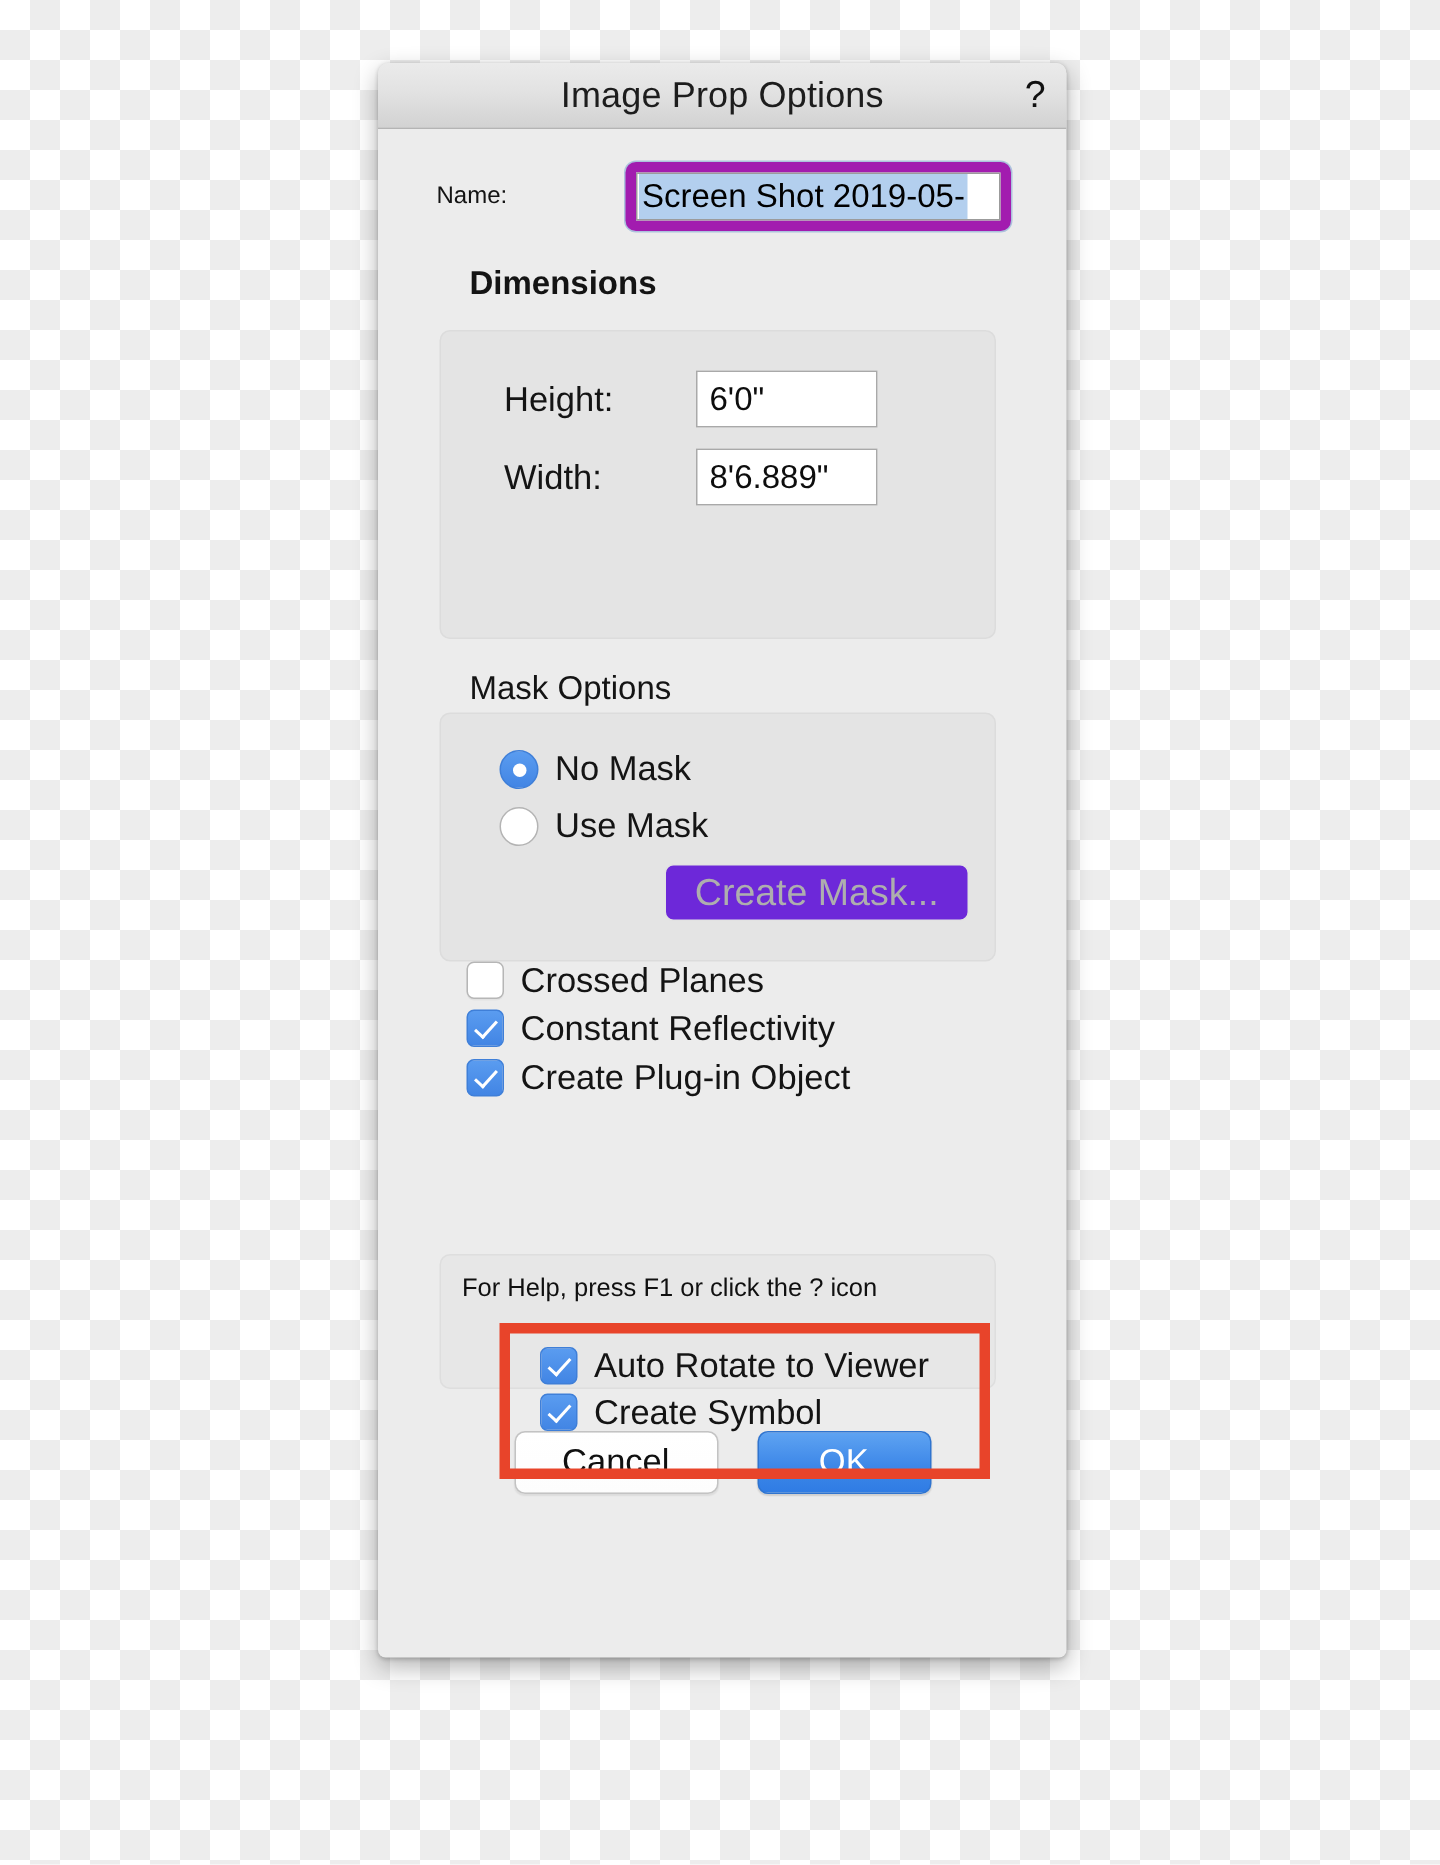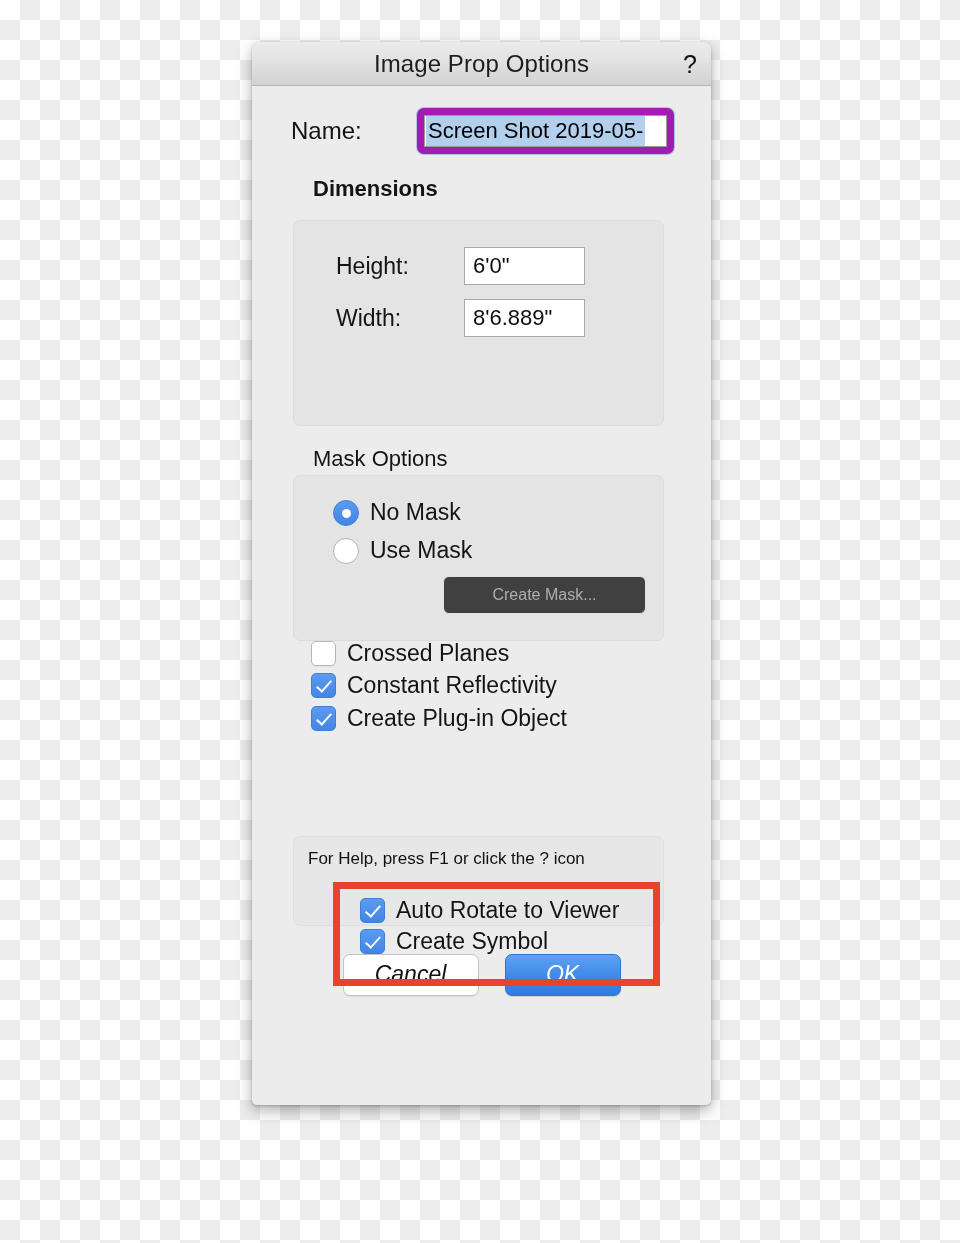--- a/index.html
+++ b/index.html
@@ -65,21 +65,21 @@
   }
 
   
   .name-row {
     display: flex;
     align-items: center;
     margin-top: 22px;
     padding-left: 39px;
   }
   .name-label {
-    font-size: 24px;
+    font-size: 16px;
     color: #141414;
     width: 126px;
   }
   .name-field-ring {
     width: 257px;
     height: 46px;
     border-radius: 7px;
     background: #a21caf;
     box-shadow: 0 0 0 1px rgba(120,160,210,0.55);
     display: flex;
@@ -218,24 +218,24 @@
     background: #ffffff;
   }
 
   .mask-row { padding-left: 39px; margin-bottom: 12px; }
 
   .btn-disabled {
     margin-left: 149px;
     width: 203px;
     height: 38px;
     border-radius: 6px;
-    background: #404040;
+    background: #6d28d9;
     border: 1px solid #e2e2e2;
     color: #aeaeae;
-    font-size: 16px;
+    font-size: 25px;
     display: flex;
     align-items: center;
     justify-content: center;
     box-sizing: border-box;
   }
 
   
   .flat-list {
     padding-left: 59px;
   }
@@ -268,21 +268,20 @@
     font-size: 17px;
     color: #101010;
   }
 
   
   .buttons {
     display: flex;
     justify-content: center;
     gap: 26px;
     margin-top: 28px;
-    font-style: italic;
   }
   .btn {
     height: 42px;
     border-radius: 7px;
     font-size: 23px;
     display: flex;
     align-items: center;
     justify-content: center;
     box-sizing: border-box;
   }

